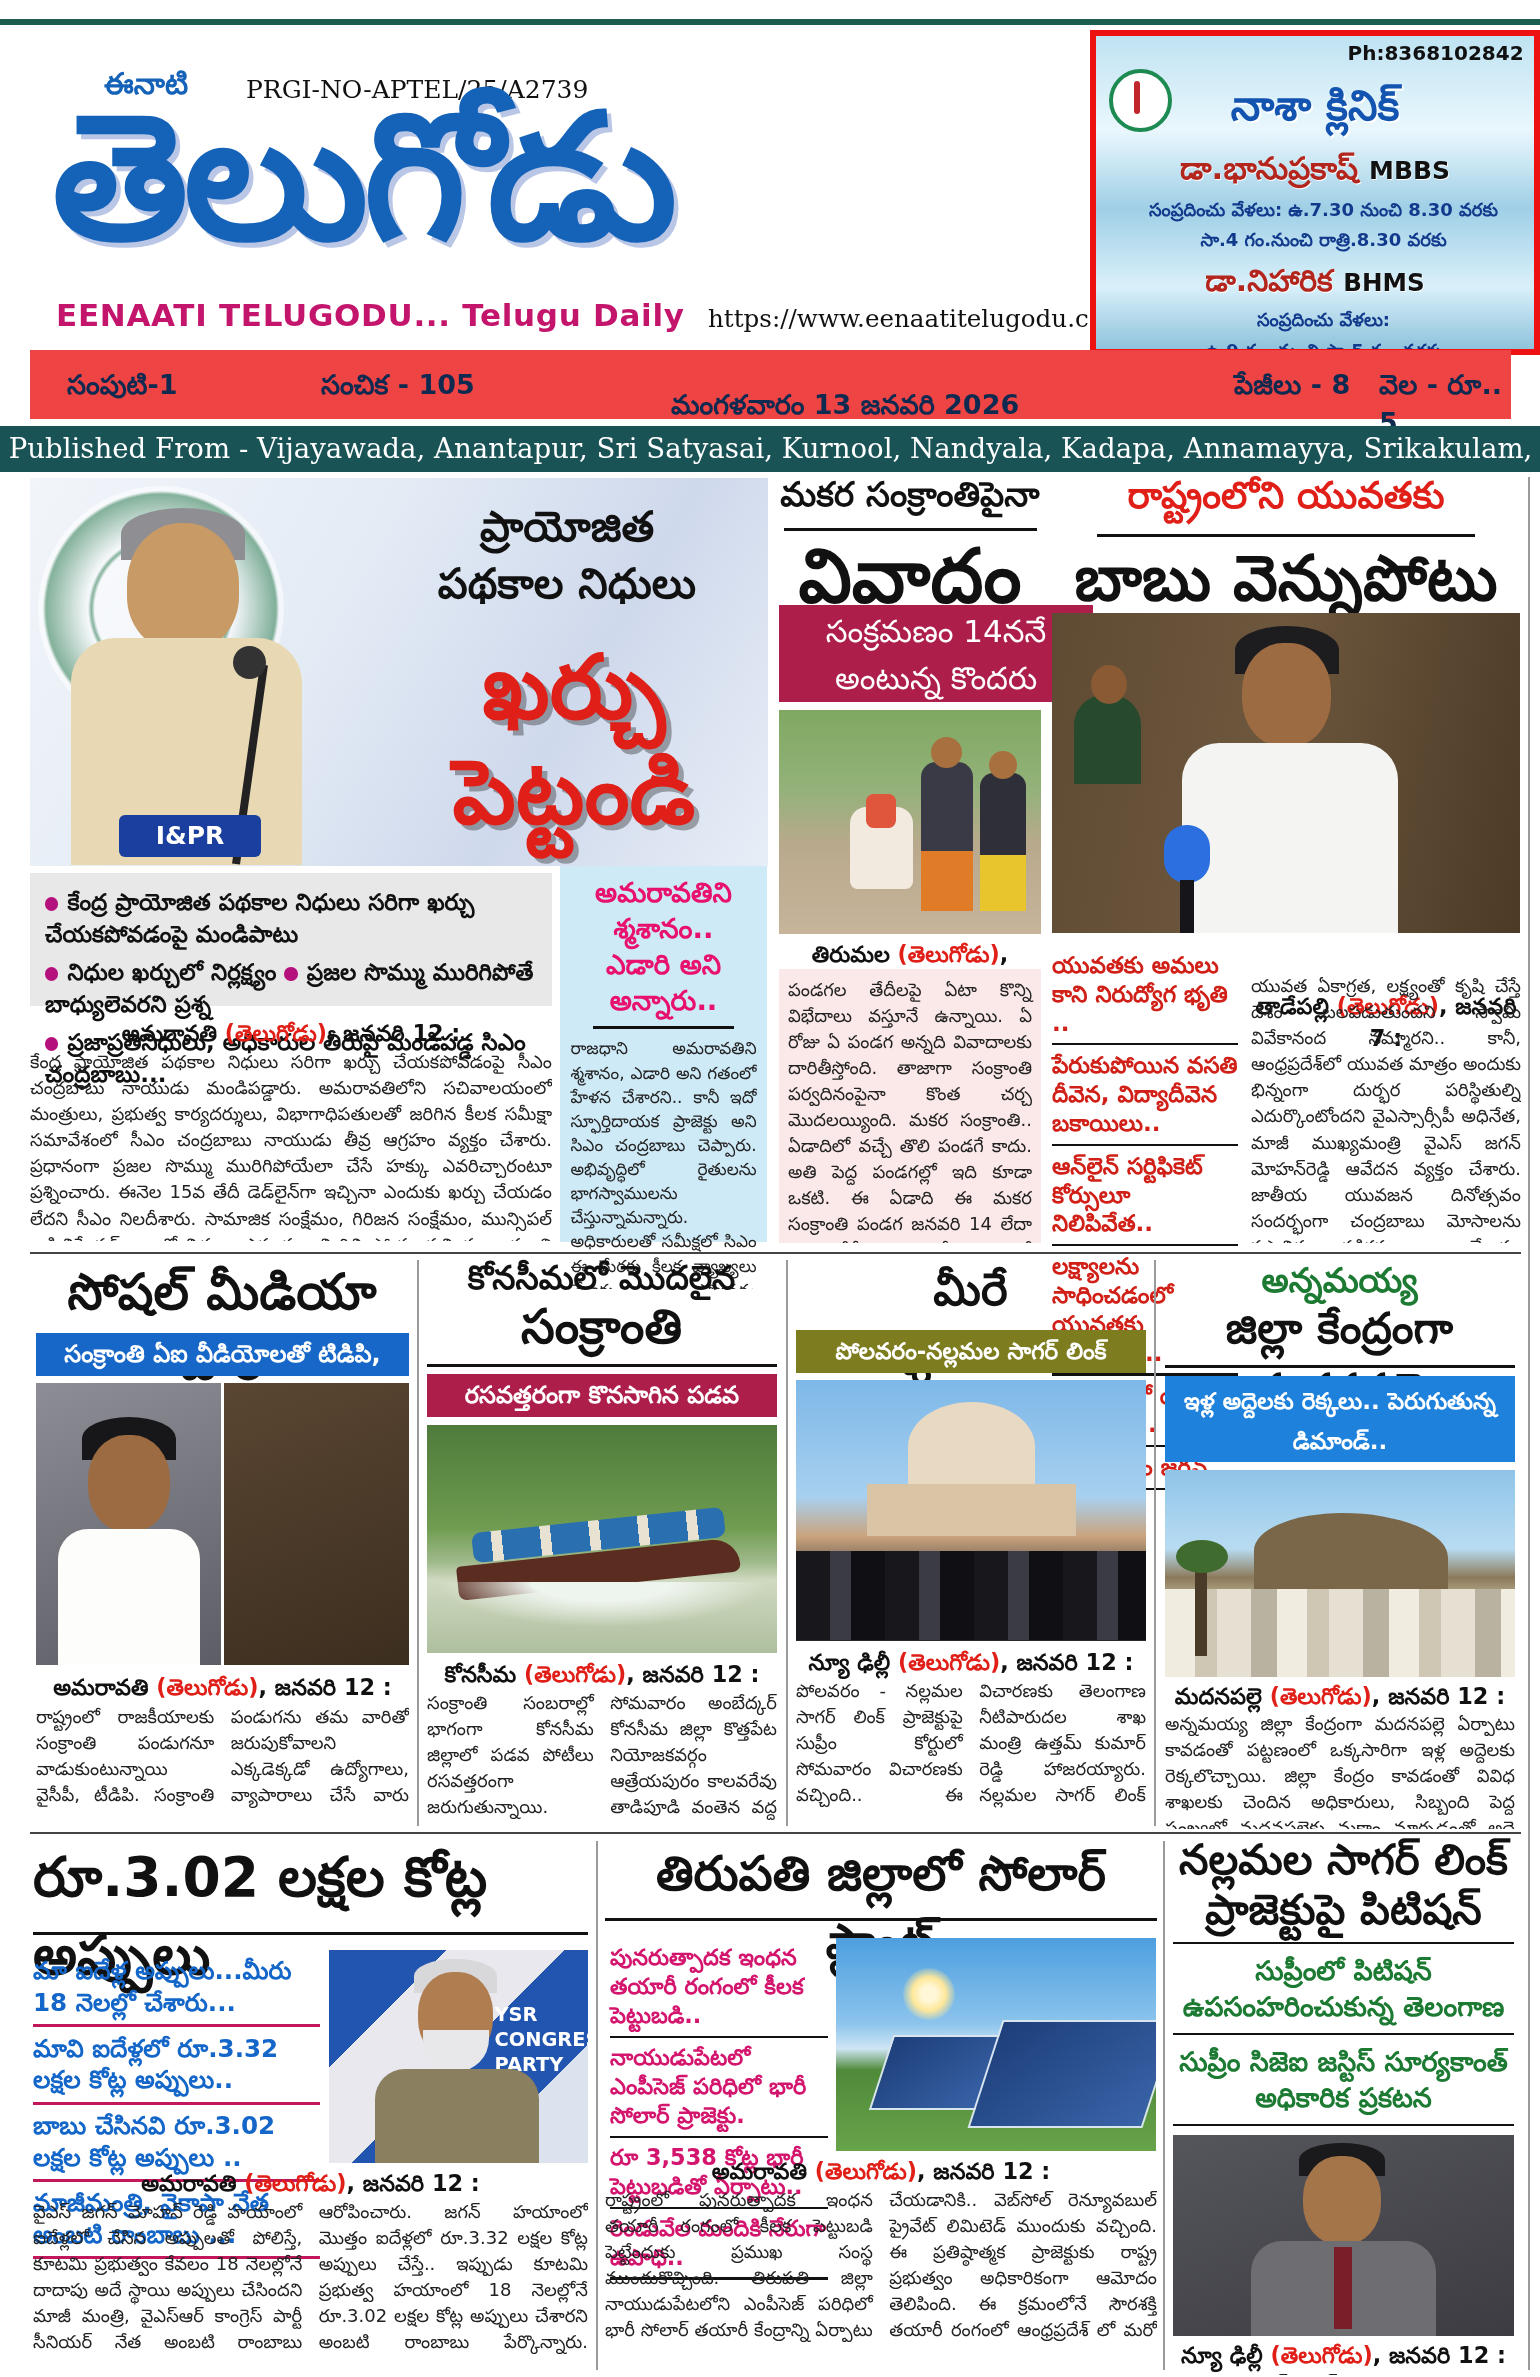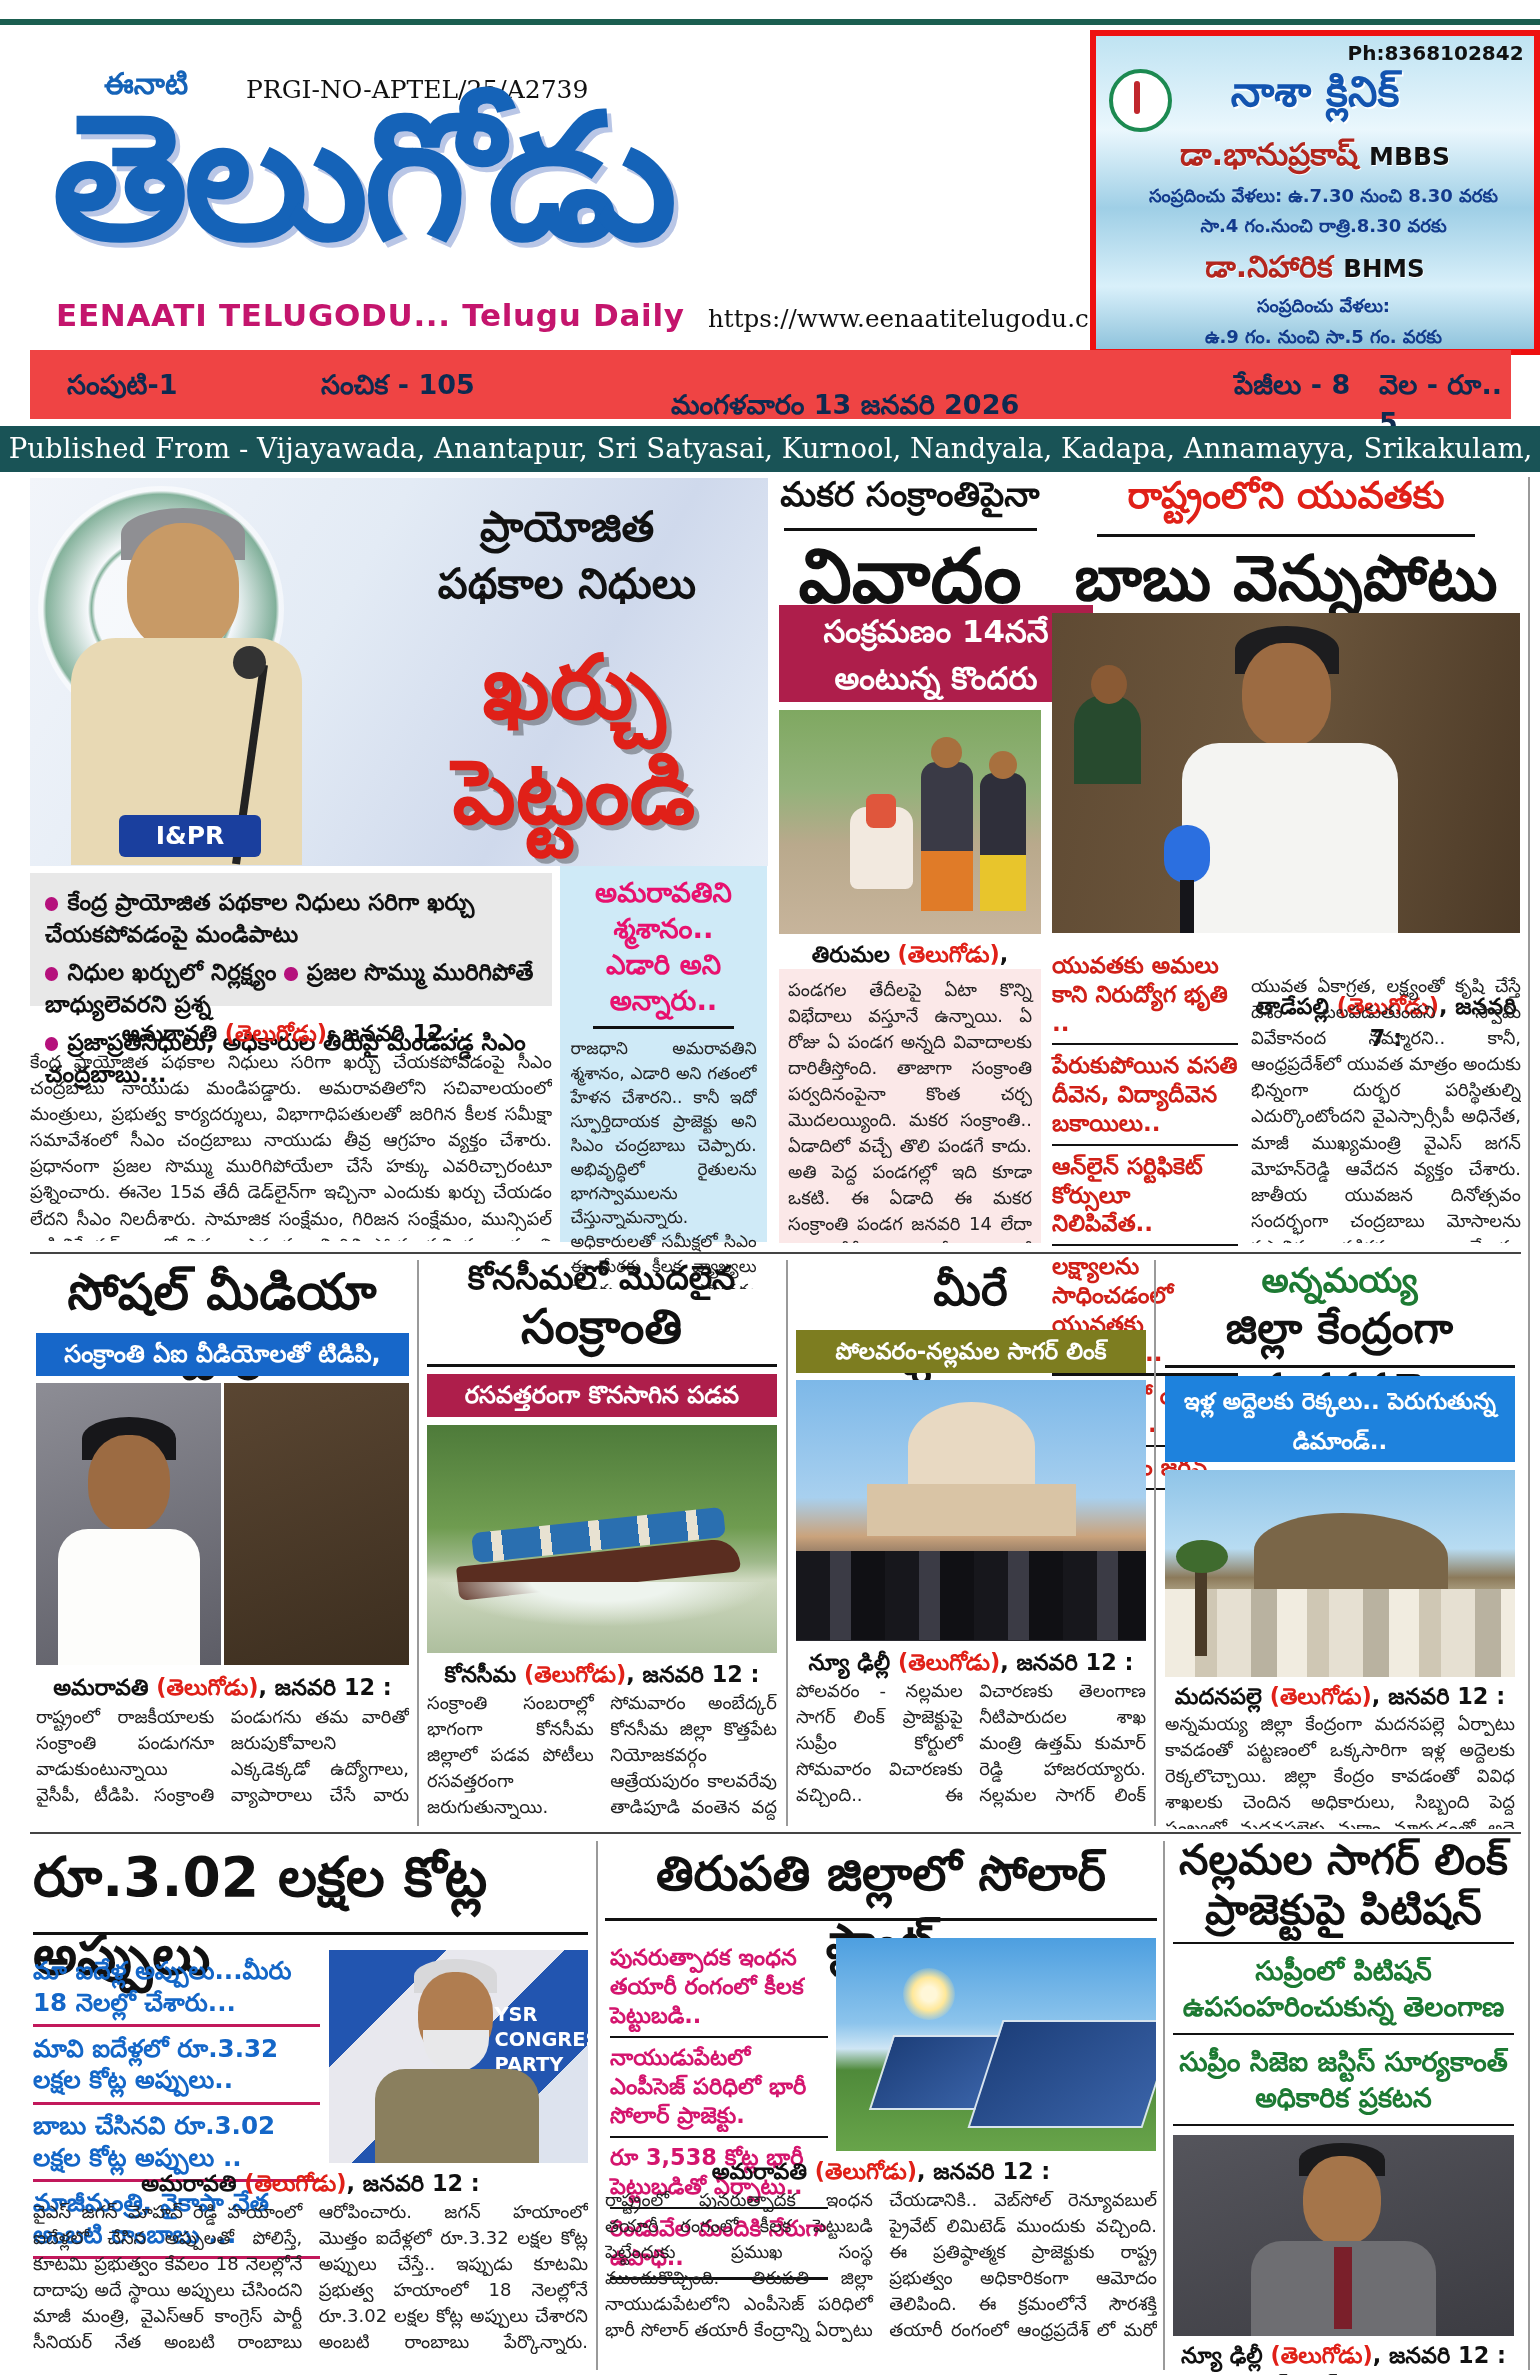--- a/index.html
+++ b/index.html
@@ -11,21 +11,21 @@
   .m-kicker{left:104px;top:66px;font-size:30px;font-weight:bold;color:#1563b8;}
   .m-reg{left:246px;top:75px;font-size:25px;color:#111;font-family:"DejaVu Serif","Liberation Serif",serif;}
   .m-logo{left:52px;top:82px;width:999px;text-align:left;font-size:175px;line-height:1.1;font-weight:900;color:#1563b8;text-shadow:4.5px 4.5px 0 #b9c6e6;letter-spacing:-4.5px;}
   .m-tag{left:56px;top:297px;font-size:31px;font-weight:bold;color:#c4156d;letter-spacing:0.7px;}
   .m-url{left:708px;top:304px;font-size:24.6px;color:#111;font-family:"DejaVu Serif","Liberation Serif",serif;}
   
   .adbox{left:1090px;top:30px;width:438px;height:313px;border:6px solid #ee1111;background:linear-gradient(180deg,#bfe3f2 0%,#eaf7fd 30%,#9fcfe6 55%,#d9f0fa 80%,#8fc3dc 100%);text-align:center;overflow:hidden;}
   .ad-ph1{position:absolute;right:10.4px;top:4.5px;font-size:20px;font-weight:bold;color:#111;}
   .ad-logo{position:absolute;left:13.4px;top:33px;width:55px;height:55px;border-radius:50%;background:#ffffff;border:4.5px solid #1c8a51;}
   .ad-logo:after{content:"";position:absolute;left:21px;top:7.5px;width:6px;height:33px;background:#c0272d;border-radius:3px;}
-  .ad-name{margin-top:31px;font-size:42px;font-weight:900;color:#1254b0;text-shadow:1.5px 1.5px 0 #fff;}
+  .ad-name{margin-top:45px;font-size:42px;font-weight:900;color:#1254b0;text-shadow:1.5px 1.5px 0 #fff;}
   .ad-doc1{margin-top:10.4px;font-size:31px;font-weight:900;color:#b3261e;text-shadow:0.7px 0.7px 0 #fff;}
   .ad-doc1 .qual{font-size:25px;color:#111;}
   .ad-tim{margin-top:4.5px;font-size:18px;font-weight:bold;color:#123a8c;margin-left:17px;}
   .ad-doc2{margin-top:7.5px;font-size:30px;font-weight:900;color:#b3261e;text-shadow:0.7px 0.7px 0 #fff;}
   .ad-doc2 .qual{font-size:24.6px;color:#111;}
   .ad-ph2{font-size:20px;font-weight:bold;color:#111;text-align:right;padding-right:12px;margin-top:4.5px;}
   
   .infobar{left:30px;top:350px;width:1481px;height:69px;background:#ef4444;}
   .infobar span{position:absolute;top:19.4px;font-size:27px;font-weight:bold;color:#0e2a50;}
   .ib-vol{left:37px;} .ib-iss{left:291px;} .ib-date{left:641px;margin-top:20px;} .ib-pg{left:1204px;} .ib-pr{left:1349px;}
@@ -55,21 +55,21 @@
   
   .sidebox{left:560px;top:866px;width:207px;height:376px;background:#cfeaf7;padding:9px 10.4px;box-sizing:border-box;}
   .sidebox .hd{font-size:27.6px;font-weight:900;color:#e8116e;text-align:center;line-height:1.3;}
   .sidebox .hr{height:3px;background:#111;margin:7.5px 22.4px;}
   .sidebox .tx{font-size:17px;line-height:1.42;color:#222;text-align:justify;overflow:hidden;height:253px;}
   
   .mid{left:779px;top:474px;width:262px;}
   .mid .kick{font-size:34px;font-weight:900;color:#111;text-align:center;}
   .mid .krule{height:3px;background:#111;margin:6px 4.5px;}
   .mid .hd{font-size:75px;font-weight:900;color:#111;text-align:center;line-height:1.05;}
-  .mid-banner{left:779px;top:605px;width:314px;height:97px;background:#ae1e4b;color:#fff;text-align:center;font-size:31px;font-weight:bold;line-height:1.5;padding-top:3px;box-sizing:border-box;}
+  .mid-banner{left:779px;top:605px;width:314px;height:97px;background:#ae1e4b;color:#fff;text-align:center;font-size:31px;font-weight:normal;line-height:1.5;padding-top:3px;box-sizing:border-box;}
   .mid-photo{left:779px;top:710px;width:262px;height:224px;background:linear-gradient(180deg,#7fa861 0%,#93b27a 35%,#b9a98c 60%,#c7b49b 100%);overflow:hidden;}
   .mp-fig1{position:absolute;left:142px;top:52px;width:52px;height:149px;background:#3a3a46;border-radius:15px 15px 0 0;}
   .mp-fig1:before{content:"";position:absolute;left:10.4px;top:-25px;width:31px;height:31px;border-radius:50%;background:#a8703e;}
   .mp-fig1:after{content:"";position:absolute;left:0px;top:89px;width:52px;height:60px;background:#e07b28;}
   .mp-fig2{position:absolute;left:201px;top:63px;width:46px;height:138px;background:#2f2f3a;border-radius:13.4px 13.4px 0 0;}
   .mp-fig2:before{content:"";position:absolute;left:9px;top:-22.4px;width:28px;height:28px;border-radius:50%;background:#a8703e;}
   .mp-fig2:after{content:"";position:absolute;left:0;top:82px;width:46px;height:56px;background:#e8c52c;}
   .mp-bull{position:absolute;left:71px;top:97px;width:63px;height:82px;background:#f2e9df;border-radius:16.4px 16.4px 7.5px 7.5px;}
   .mp-bull:before{content:"";position:absolute;left:16.4px;top:-13.4px;width:30px;height:34px;background:#e0563c;border-radius:7.5px;}
   .mid-dl{left:779px;top:941px;width:262px;}

